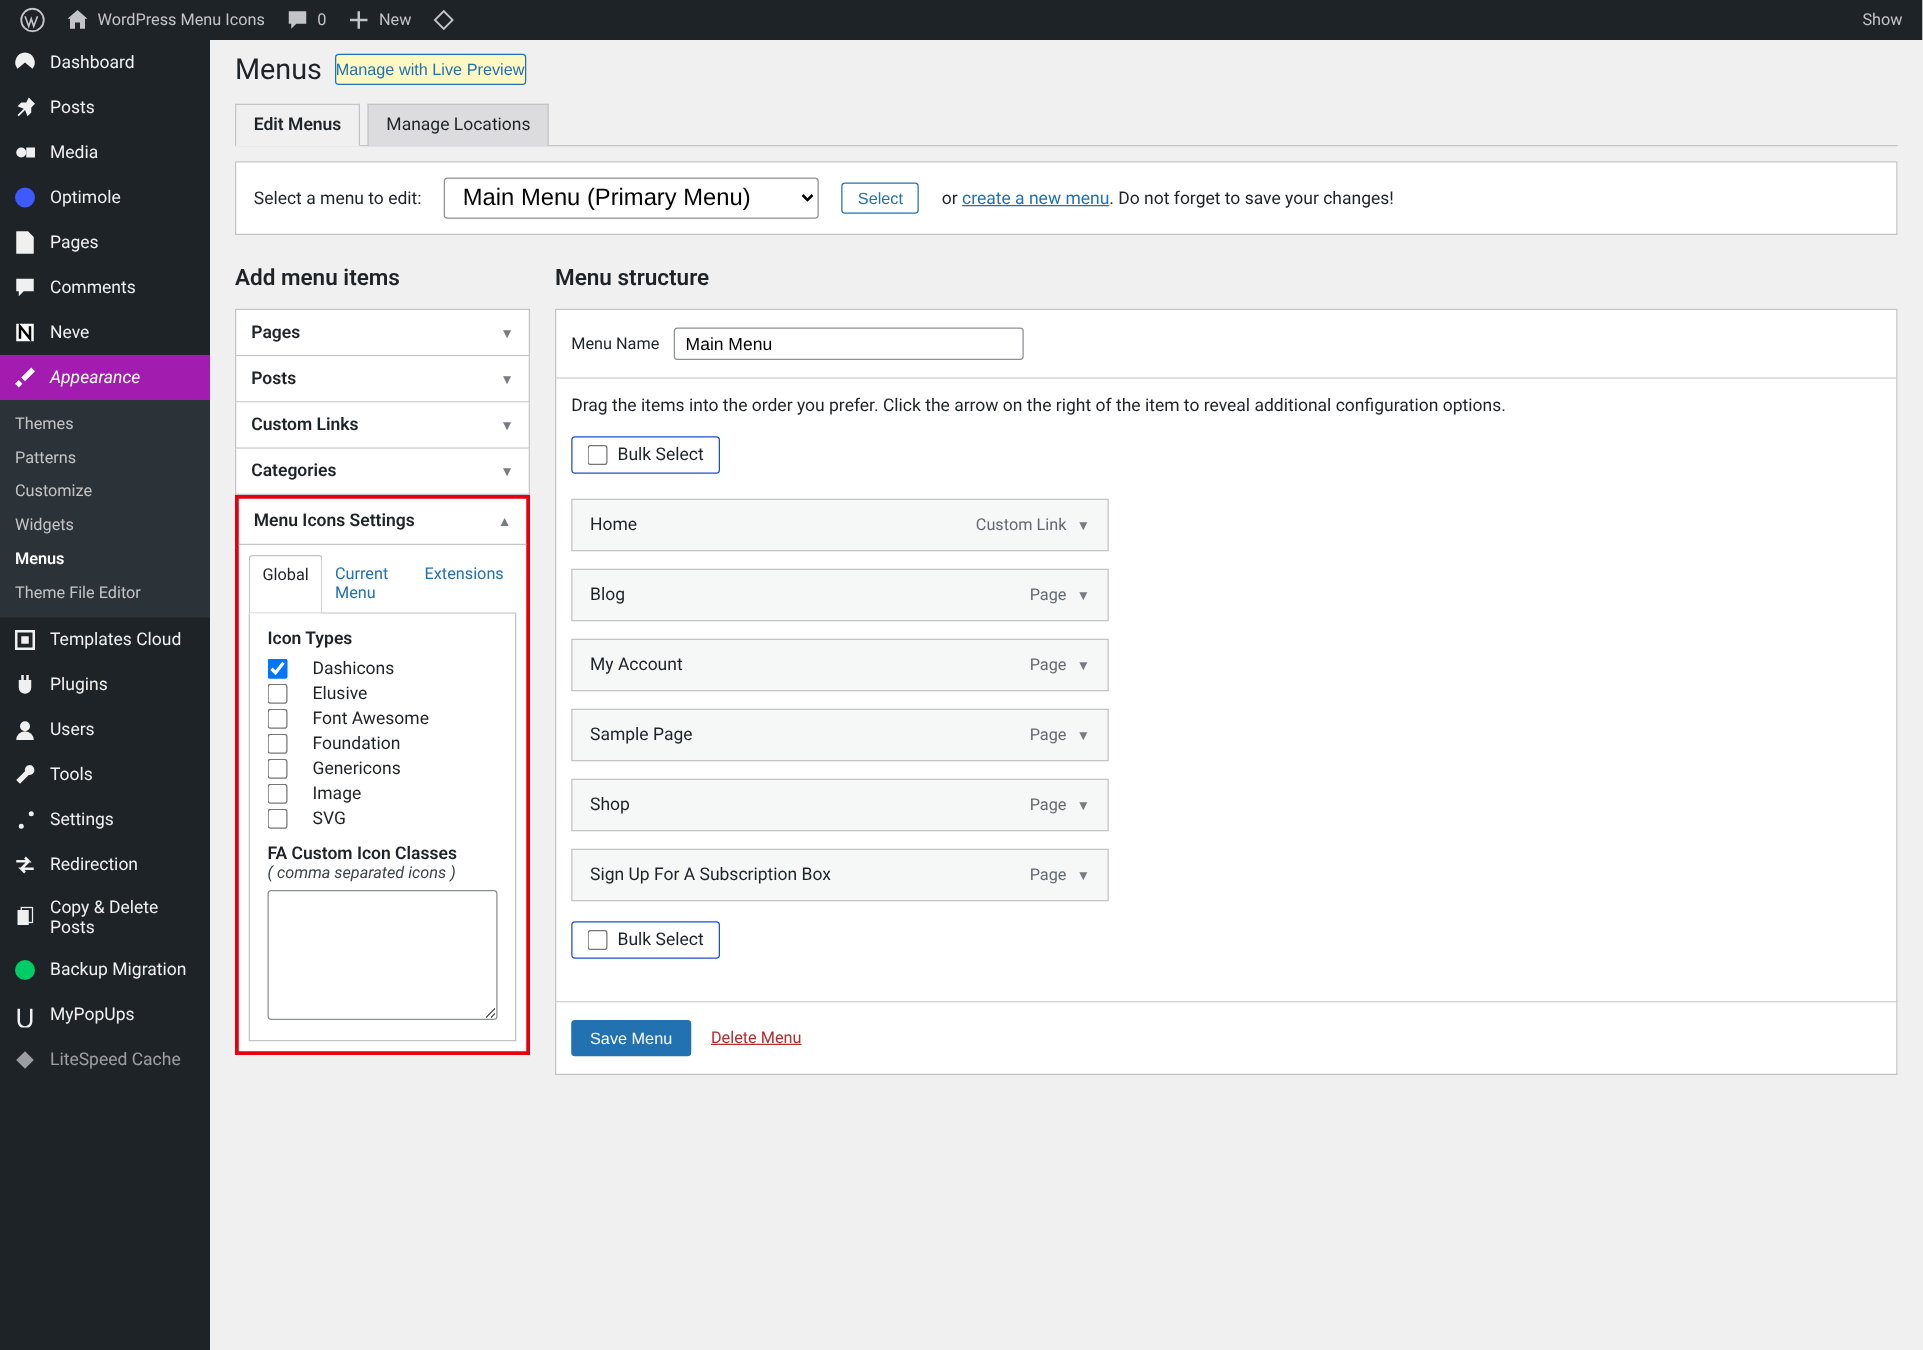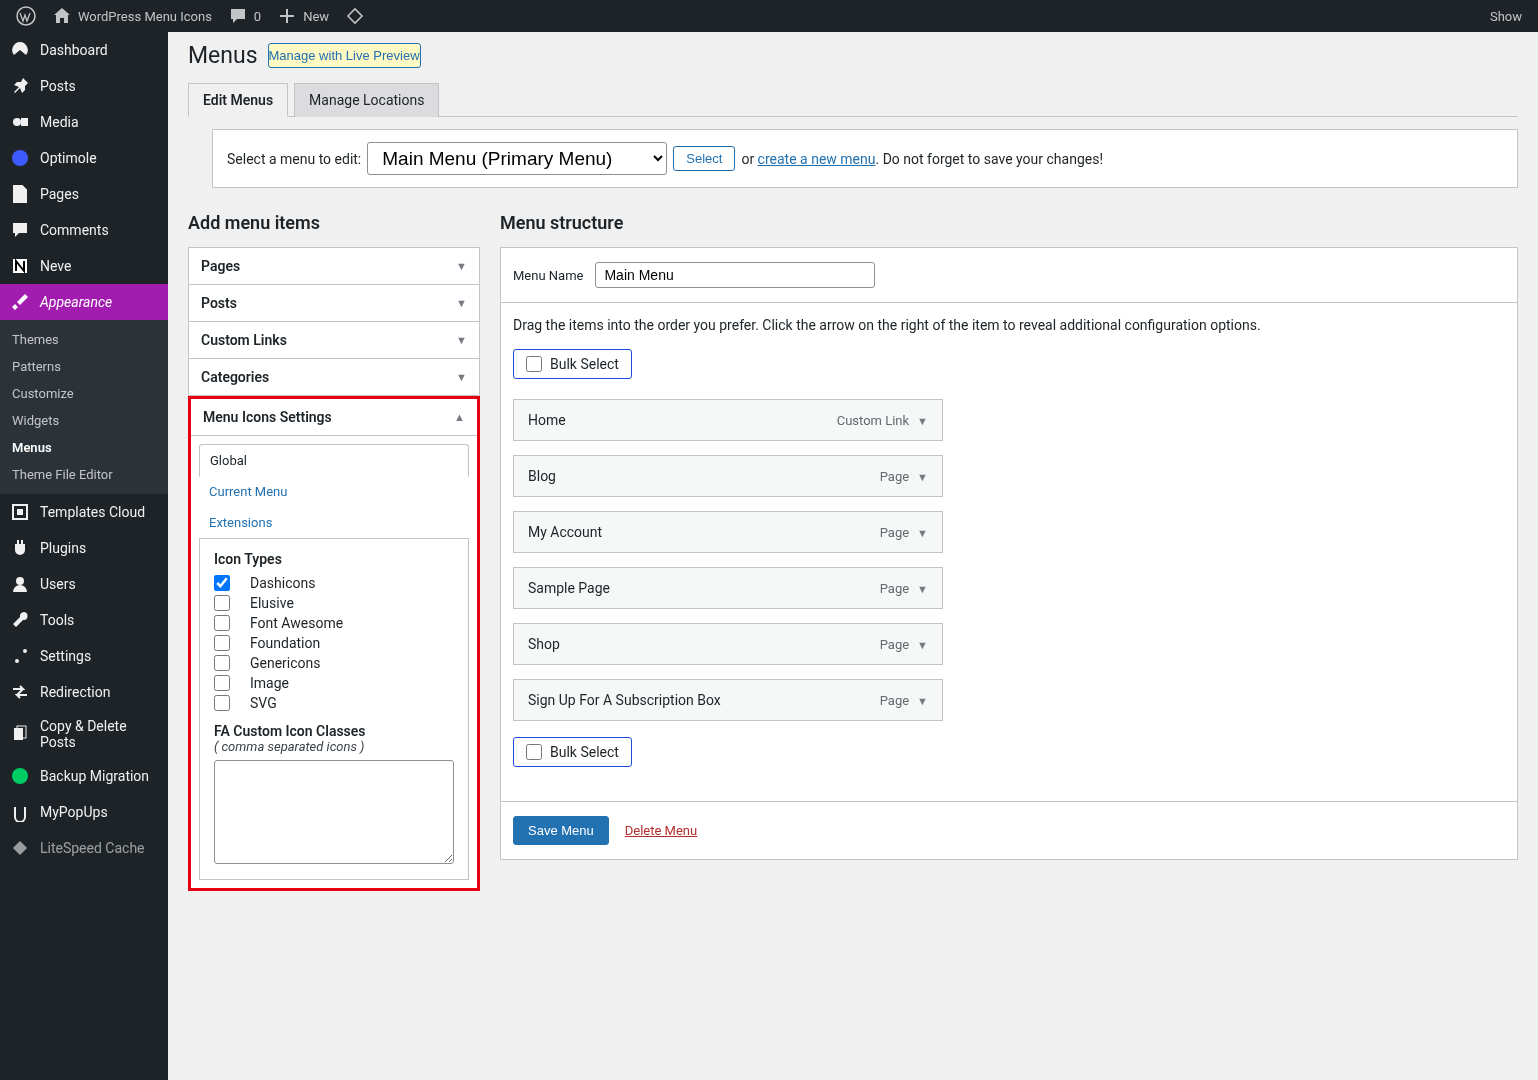--- a/index.html
+++ b/index.html
@@ -18,35 +18,35 @@
 .submenu { background: #2c3338; padding: 6px 0; }
 .submenu-item { padding: 6px 12px; font-size: 13px; color: #c3c4c7; cursor: pointer; }
 .submenu-item.current { font-weight: 600; color: #fff; }
 .content { flex: 1; padding: 10px 20px 40px 20px; }
 .page-header { display: flex; align-items: center; gap: 10px; margin-bottom: 14px; }
 .page-title { font-size: 23px; font-weight: 400; }
 .btn-outline { background: #fef9c3; border: 1px solid #2271b1; color: #2271b1; padding: 4px 0; font-size: 13px; border-radius: 3px; cursor: pointer; }
 .tabs { border-bottom: 1px solid #c3c4c7; display: flex; }
 .tab { padding: 8px 14px; background: #dcdcde; border: 1px solid #c3c4c7; border-bottom: none; margin-right: 6px; margin-bottom: -1px; cursor: pointer; font-size: 14px; }
 .tab.active { background: #f0f0f1; border-bottom: 1px solid #f0f0f1; font-weight: 600; }
-.select-row { background: #fff; border: 1px solid #c3c4c7; padding: 12px 14px; margin-top: 12px; display: flex; align-items: center; gap: 6px; font-size: 14px; margin-left: 24px; }
+.select-row { background: #fff; border: 1px solid #c3c4c7; padding: 12px 14px; margin-top: 12px; display: flex; align-items: center; gap: 18px; font-size: 14px; }
 .select-row select { font-size: 19px; padding: 4px 28px 4px 10px; border: 1px solid #8c8f94; border-radius: 3px; min-width: 300px; background: #fff; }
 .select-row a { color: #2271b1; text-decoration: underline; }
 .select-btn { border: 1px solid #2271b1; color: #2271b1; background: #fff; padding: 4px 12px; border-radius: 3px; cursor: pointer; font-size: 13px; }
 .columns { display: flex; gap: 20px; margin-top: 24px; }
-.col-left { width: 292px; }
+.col-left { width: 236px; }
 .col-right { flex: 1; }
 .section-title { font-size: 18px; font-weight: 600; margin-bottom: 14px; }
 .postbox { background: #fff; border: 1px solid #c3c4c7; margin-bottom: 0; }
 .postbox + .postbox { border-top: none; }
 .postbox-header { display: flex; justify-content: space-between; align-items: center; padding: 10px 12px; cursor: pointer; font-weight: 600; font-size: 14px; }
 .postbox-header .caret { color: #787c82; font-size: 11px; }
 .highlight-box { border: 3px solid #e6000f; }
 .highlight-box .postbox-header { border-bottom: 1px solid #c3c4c7; }
-.inner-tabs { display: flex; border-bottom: 1px solid #c3c4c7; background: #fff; margin: 8px 8px 0 8px; flex-direction: column; }
+.inner-tabs { display: flex; border-bottom: 1px solid #c3c4c7; background: #fff; margin: 8px 8px 0 8px; }
 .inner-tab { padding: 8px 10px; font-size: 13px; cursor: pointer; color: #2271b1; }
 .inner-tab.active { border: 1px solid #c3c4c7; border-bottom: 1px solid #fff; margin-bottom: -1px; color: #1d2327; border-radius: 3px 3px 0 0; }
 .postbox-body { padding: 12px 14px; background: #fff; margin: 0 8px 8px 8px; border: 1px solid #c3c4c7; border-top: none; }
 .field-label { font-weight: 600; margin-bottom: 8px; font-size: 14px; }
 .chk-row { display: flex; align-items: center; gap: 20px; margin-bottom: 4px; font-size: 14px; }
 .chk-row input { width: 16px; height: 16px; }
 .fieldset-label { font-weight: 600; margin-top: 12px; font-size: 14px; }
 .hint { font-style: italic; color: #3c434a; font-size: 13px; margin-bottom: 6px; }
 .big-textarea { width: 100%; height: 104px; border: 1px solid #8c8f94; border-radius: 3px; resize: both; padding: 6px; }
 .menu-name-row { background: #fff; border: 1px solid #c3c4c7; padding: 14px 12px; display: flex; align-items: center; gap: 12px; }

